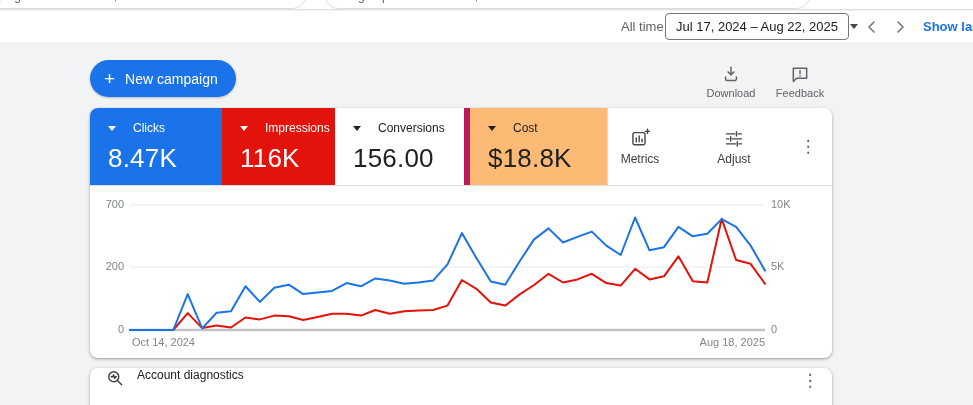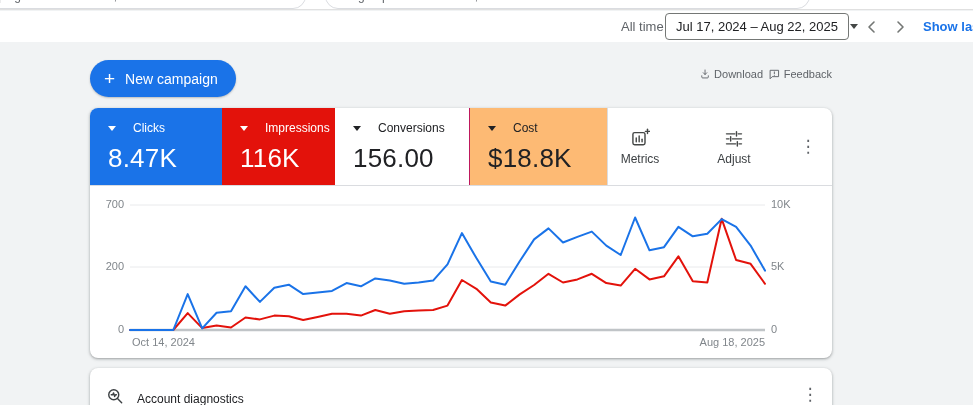--- a/index.html
+++ b/index.html
@@ -21,56 +21,56 @@
   .caret { width:0; height:0; border-left:4px solid transparent; border-right:4px solid transparent; border-top:5px solid #444746; display:inline-block; }
   .date-box .caret { margin-left:12px; }
   .nav-chevron { position:absolute; top:4px; width:24px; height:24px; background:none; border:none; cursor:pointer; color:#747775; display:flex; align-items:center; justify-content:center; }
   .nav-prev { left:860px; }
   .nav-next { left:888px; }
   .show-last { position:absolute; top:8px; left:923px; font-size:13px; font-weight:700; color:#1a73e8; text-decoration:none; white-space:nowrap; cursor:pointer; }
 
   
   .new-campaign { position:absolute; top:60px; left:90px; height:37px; padding:0 18px 0 14px; border:none; border-radius:18.5px; background:#1a73e8; color:#fff; font-family:inherit; font-size:14px; font-weight:500; display:flex; align-items:center; gap:10px; cursor:pointer; box-shadow:0 1px 2px rgba(60,64,67,.3); }
   .new-campaign .plus { font-size:19px; font-weight:400; line-height:1; }
-  .icon-action { position:absolute; top:64px; width:64px; display:flex; align-items:center; gap:3px; cursor:pointer; color:#5f6368; }
+  .icon-action { position:absolute; top:64px; width:64px; display:flex; flex-direction:column; align-items:center; gap:3px; cursor:pointer; color:#5f6368; }
   .ia-download { left:699px; }
   .ia-feedback { left:768px; }
   .icon-action .lbl { font-size:11px; color:#5f6368; }
 
   
   .main-card { position:absolute; top:108px; left:90px; width:742px; height:250px; background:#fff; border-radius:8px; box-shadow:0 1px 2px rgba(60,64,67,.3),0 1px 3px 1px rgba(60,64,67,.15); }
   .tabs { position:absolute; top:0; left:0; width:742px; height:78px; display:flex; border-bottom:1px solid #dadce0; }
   .tab { width:132px; padding:13px 0 0 18px; cursor:pointer; border-radius:8px 0 0 0; }
   .tab + .tab { border-radius:0; }
   .tab .trow { display:flex; align-items:center; gap:17px; font-size:12px; font-weight:400; }
   .tab .val { font-size:26px; margin-top:8px; letter-spacing:.2px; }
   .tab-clicks { background:#1a73e8; color:#fff; }
   .tab-impr { width:113px; background:#e3120b; color:#fff; }
-  .tab-conv { width:135px; background:#fff; color:#202124; border-right:1px solid #be185d; }
+  .tab-conv { width:135px; background:#fff; color:#202124; border-right:6px solid #be185d; }
   .tab-cost { width:138px; background:#fdba74; color:#202124; border-right:1px solid #dadce0; }
   .tab-clicks .caret, .tab-impr .caret { border-top-color:#fff; }
   .tab-conv .caret, .tab-cost .caret { border-top-color:#202124; }
   .tools { flex:1; display:flex; align-items:center; justify-content:space-between; gap:8px; padding-right:12px; }
   .tool-btn { width:64px; display:flex; flex-direction:column; align-items:center; gap:4px; cursor:pointer; color:#444746; }
   .tool-btn .lbl { font-size:12px; color:#3c4043; }
   .kebab { width:24px; height:24px; display:flex; align-items:center; justify-content:center; font-size:17px; color:#5f6368; cursor:pointer; user-select:none; }
 
   
   .chart-wrap { position:absolute; top:78px; left:0; width:742px; height:172px; }
   .chart-wrap svg { position:absolute; top:0; left:0; }
   .tick { position:absolute; font-size:11px; color:#80868b; }
   .tick-l { left:2px; width:32px; text-align:right; }
   .tick-r { left:681px; width:40px; text-align:left; }
   .xlabel { position:absolute; top:150px; font-size:11px; color:#80868b; }
   .xl-start { left:42px; }
   .xl-end { left:575px; width:100px; text-align:right; }
 
   
   .diag-card { position:absolute; top:368px; left:90px; width:742px; height:48px; background:#fff; border-radius:8px 8px 0 0; box-shadow:0 1px 2px rgba(60,64,67,.3),0 1px 3px 1px rgba(60,64,67,.15); }
-  .diag-inner { display:flex; align-items:flex-end; height:38px; padding:0 10px 0 15px; }
+  .diag-inner { display:flex; align-items:flex-start; height:38px; padding:0 10px 0 15px; }
   .diag-title { font-size:12px; color:#202124; margin-left:12px; font-weight:400; }
   .diag-card .kebab { margin-left:auto; }
   svg { display:block; }
 </style>
 </head>
 <body>
 
 <div id="app">
 
   <div class="chips-row">

